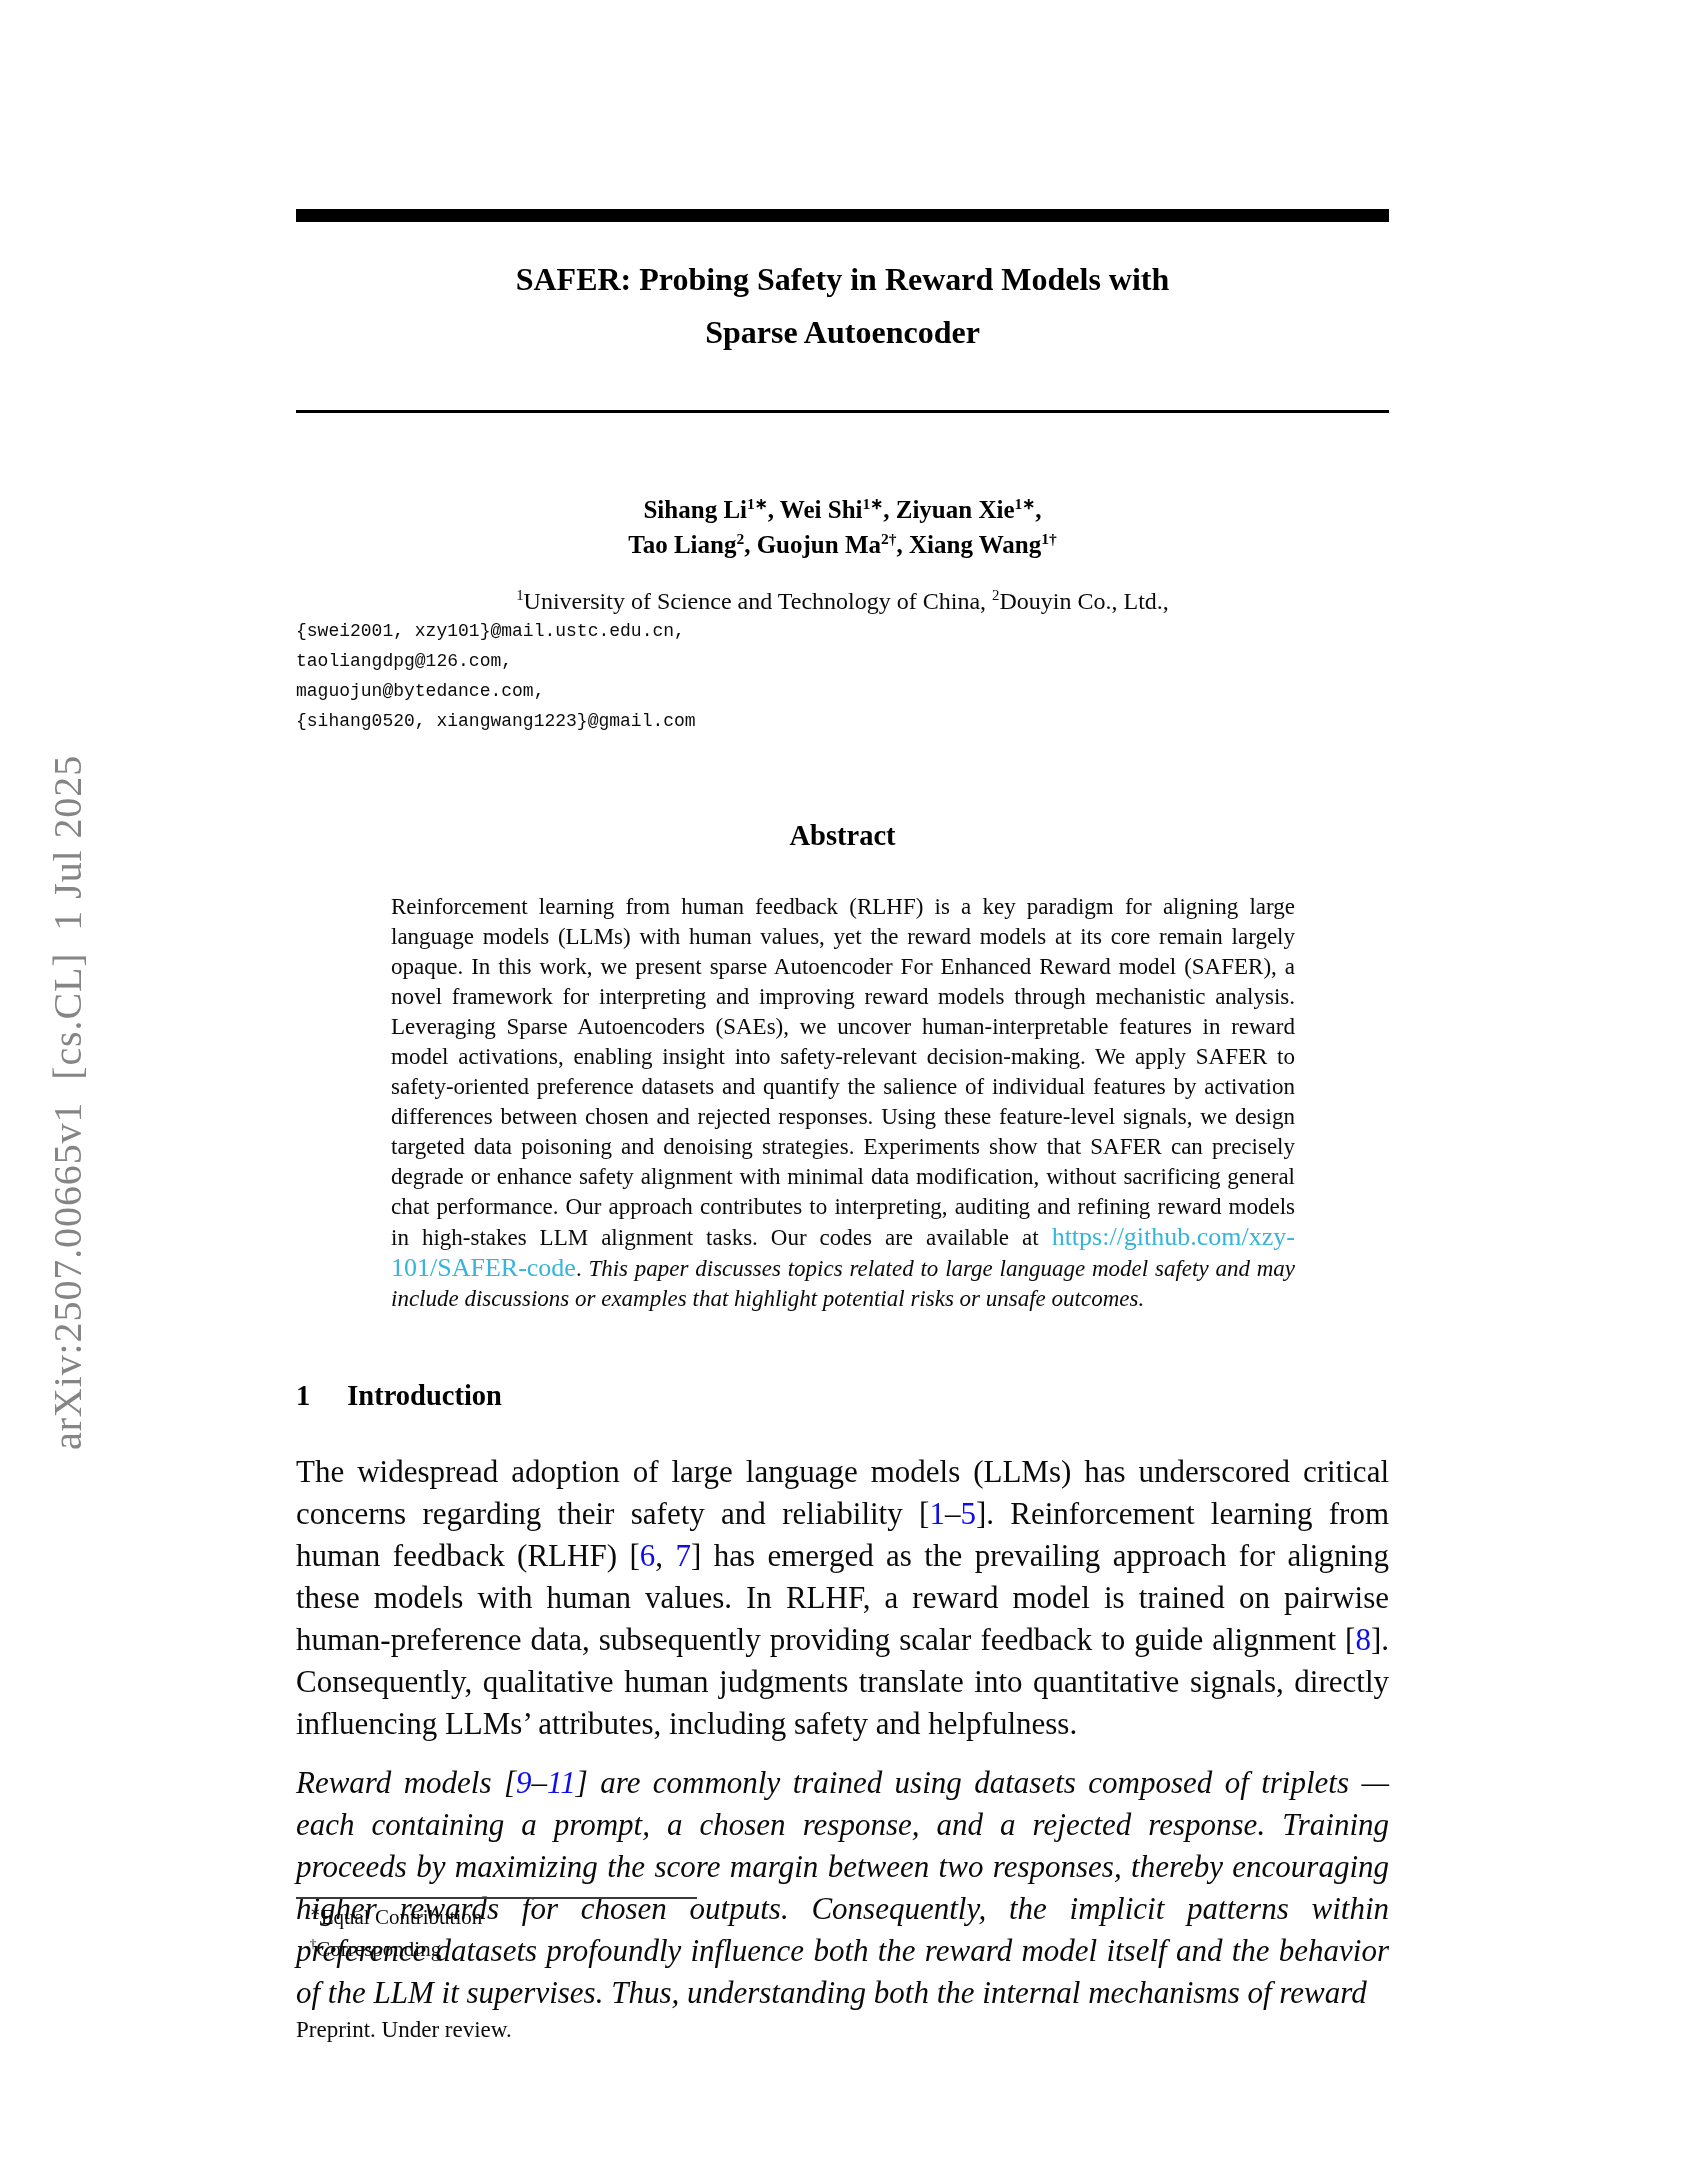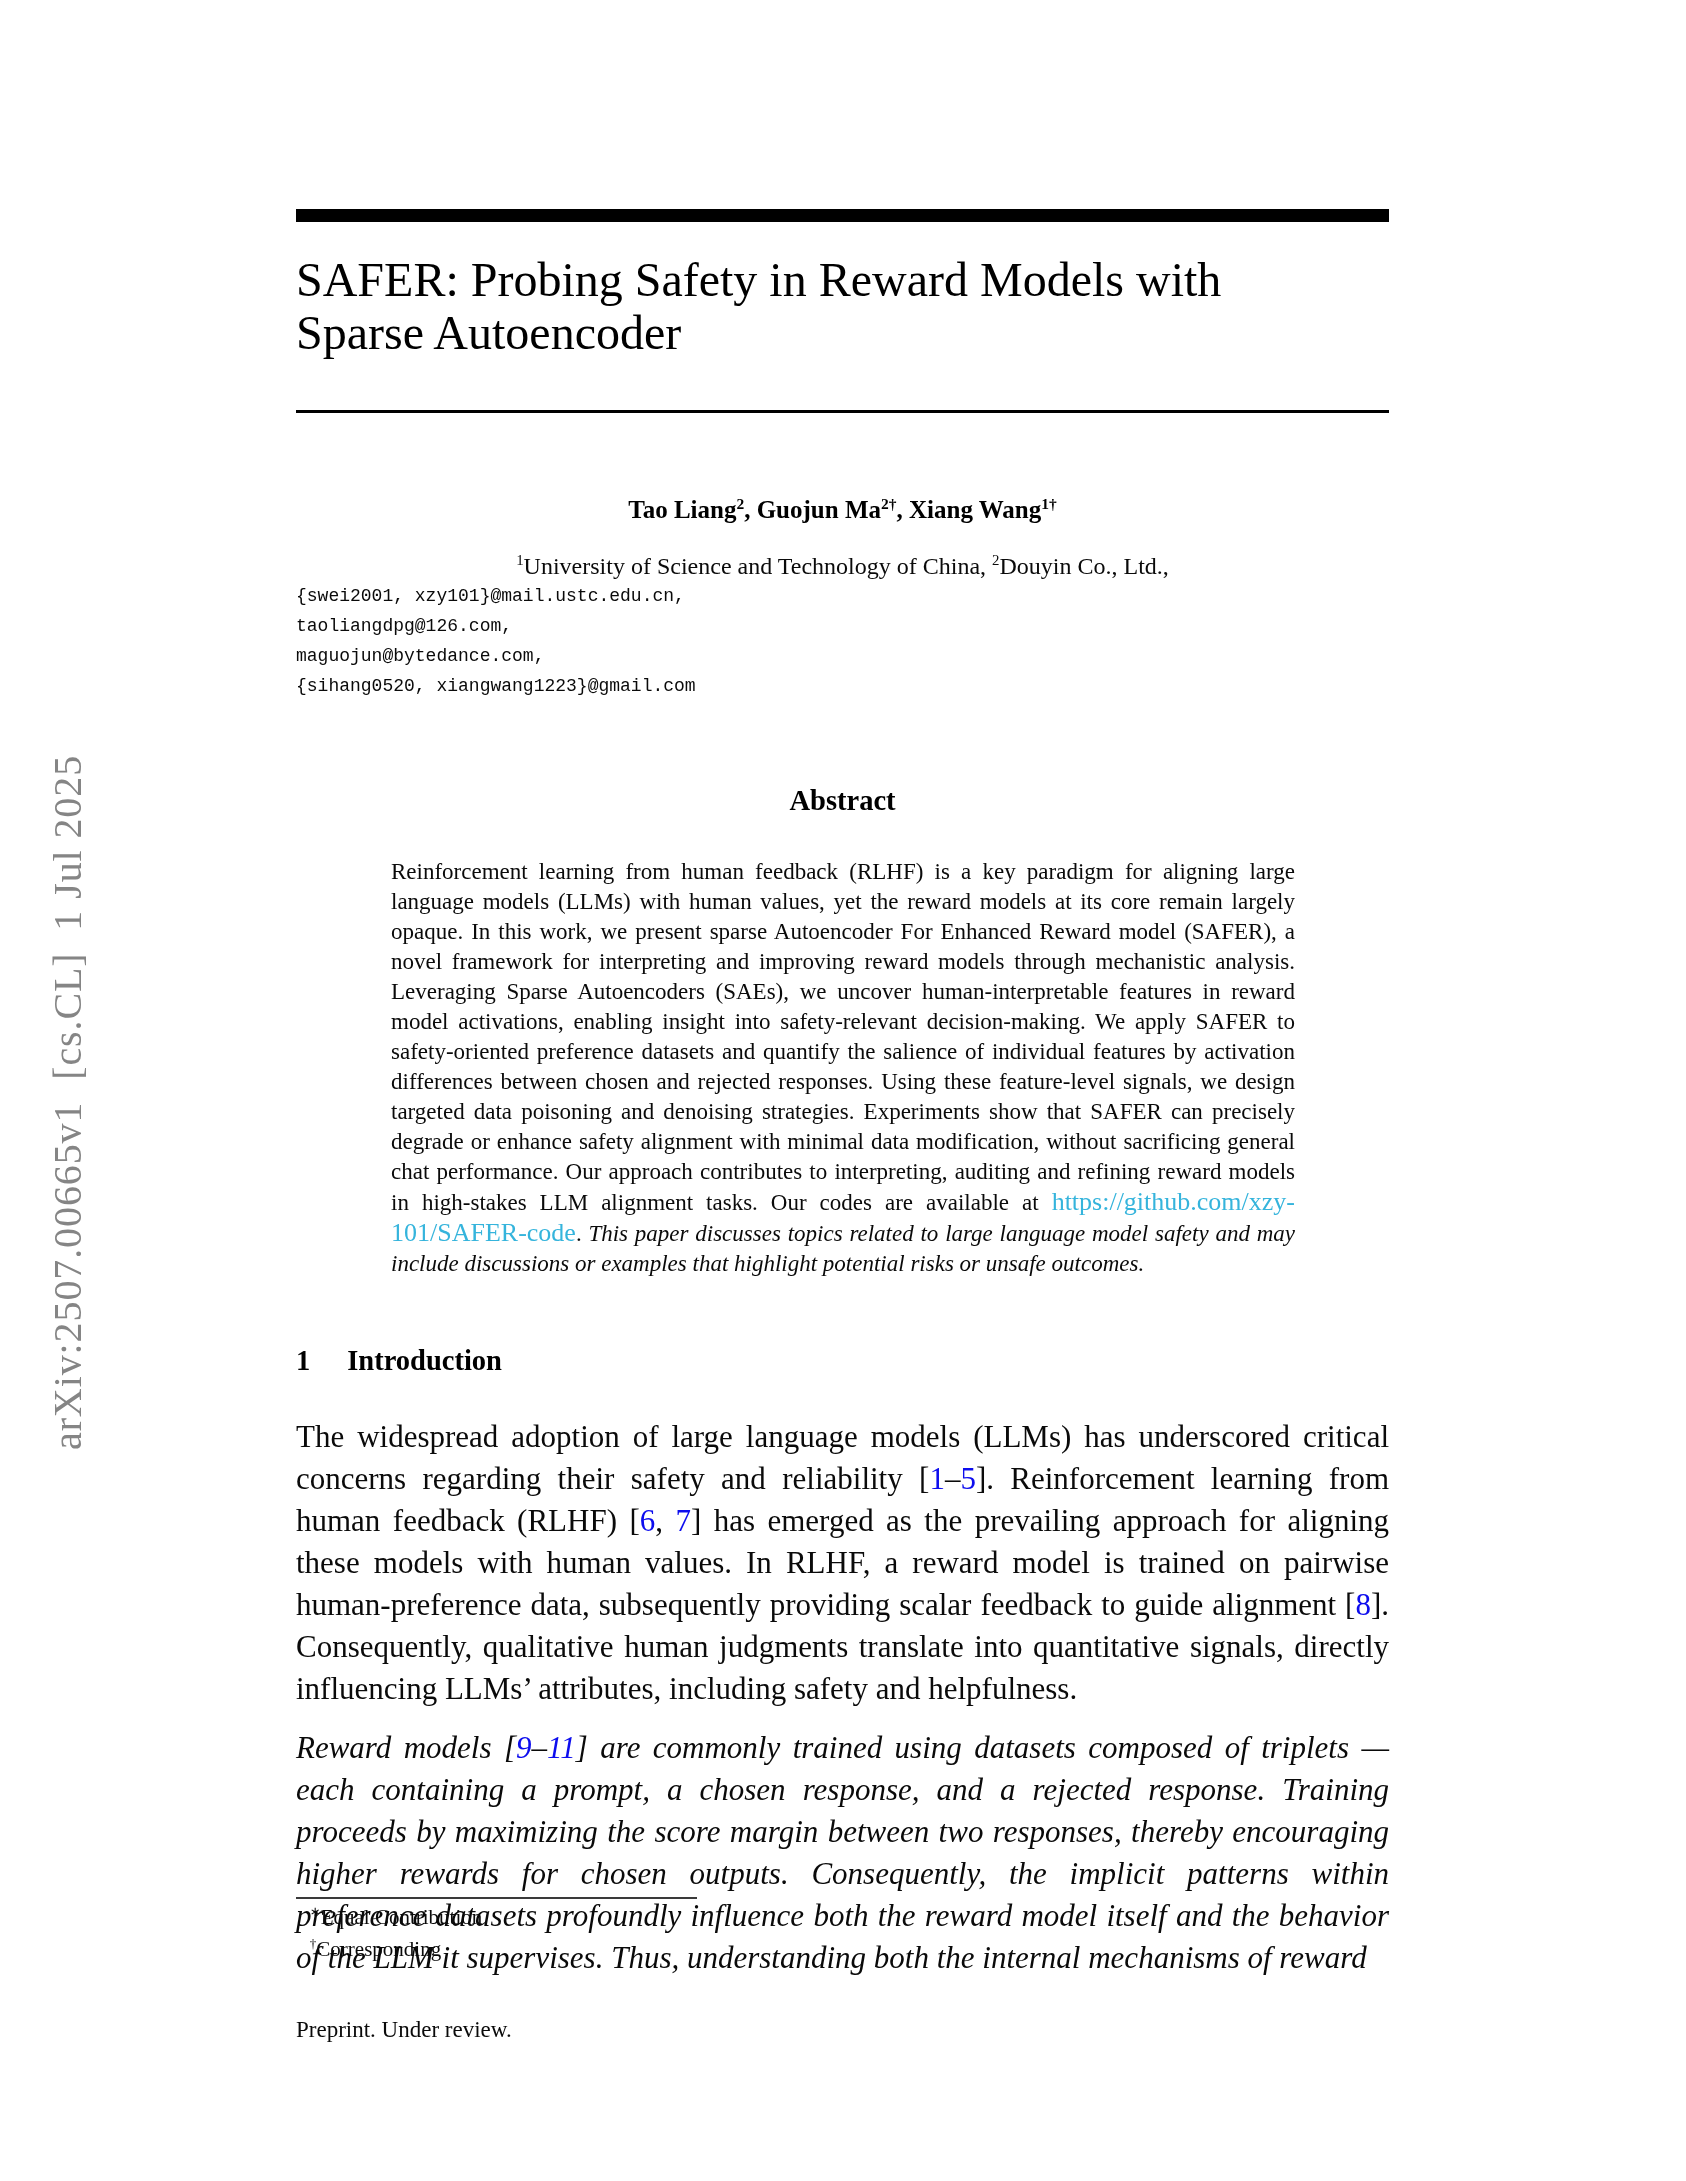--- a/index.html
+++ b/index.html
@@ -33,22 +33,22 @@
 
   .content {
     position: absolute;
     left: 296px; top: 0;
     width: 1093px;
   }
 
   .title-bar-top { height: 13px; background: #000; margin-top: 209px; }
   .paper-title {
     margin: 31px 0 0 0;
-    font-size: 48px; font-weight: normal;
-    line-height: 53px;
+    font-size: 32px; font-weight: bold;
+    text-align: center; line-height: 53px;
     color: #000;
   }
   .title-bar-bottom { height: 2.8px; background: #000; margin-top: 51px; }
 
   .authors {
     margin-top: 79px;
     font-size: 25px; font-weight: bold;
     text-align: center; line-height: 35px;
     color: #000;
   }
@@ -130,20 +130,23 @@
 
     <h1 class="paper-title">
       <div>SAFER: Probing Safety in Reward Models with</div>
       <div>Sparse Autoencoder</div>
     </h1>
 
     <div class="title-bar-bottom"></div>
 
     <div class="authors">
       <div>
+        <span>Sihang Li</span><sup>1∗</sup><span>, </span><span>Wei Shi</span><sup>1∗</sup><span>, </span><span>Ziyuan Xie</span><sup>1∗</sup><span>,</span>
+      </div>
+      <div>
         <span>Tao Liang</span><sup>2</sup><span>, </span><span>Guojun Ma</span><sup>2†</sup><span>, </span><span>Xiang Wang</span><sup>1†</sup><span></span>
       </div>
     </div>
 
     <div class="affiliation">
       <sup>1</sup><span>University of Science and Technology of China, </span><sup>2</sup><span>Douyin Co., Ltd.,</span>
     </div>
 
     <div class="emails">
       <div>{swei2001, xzy101}@mail.ustc.edu.cn,</div>

